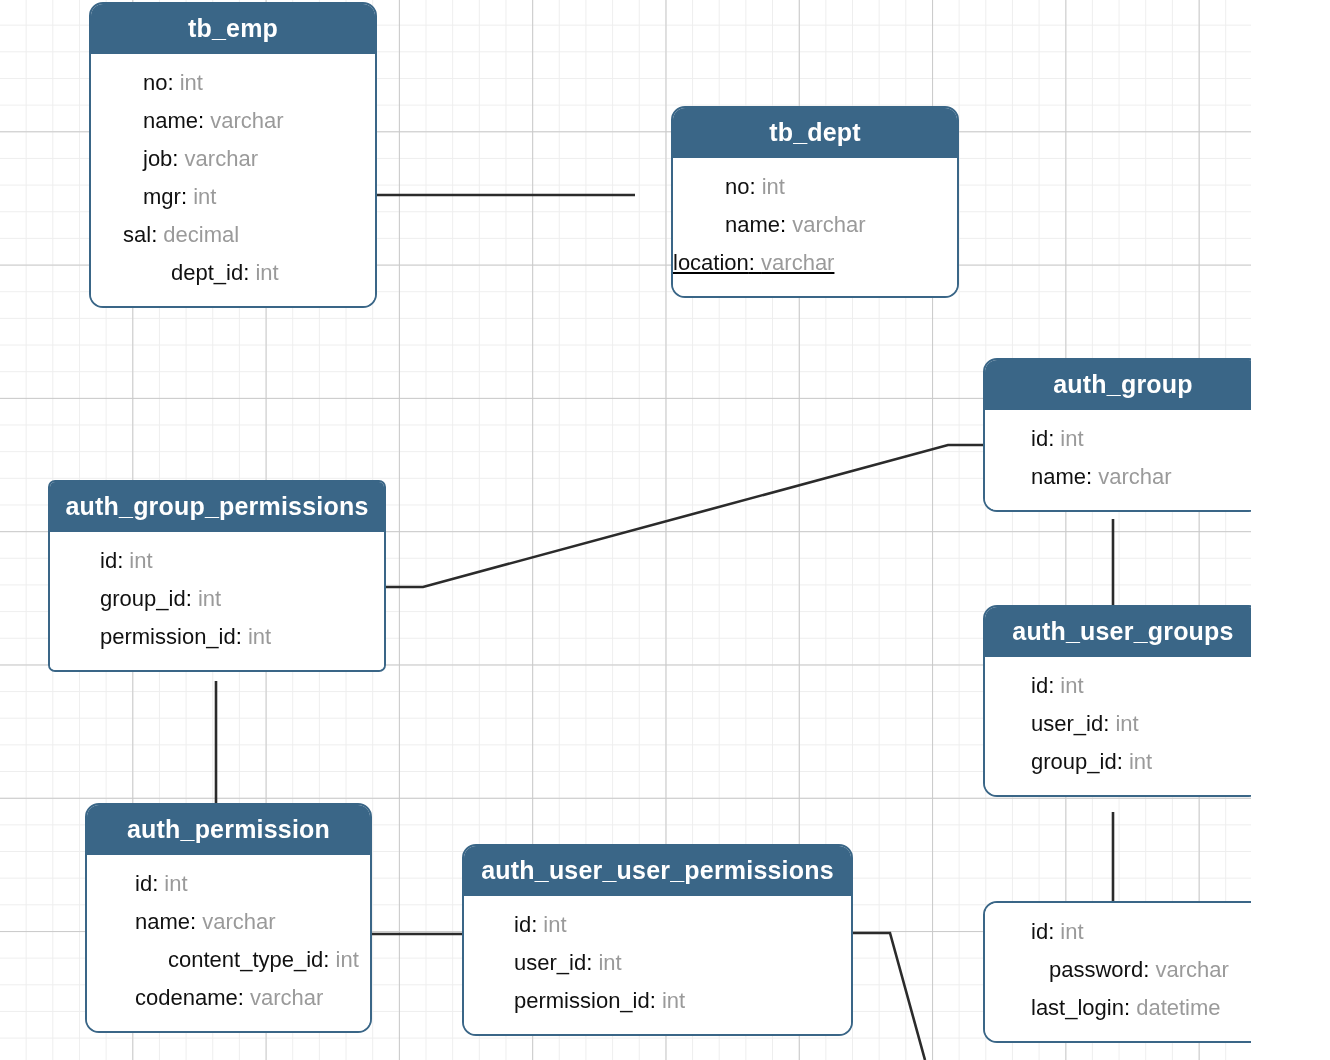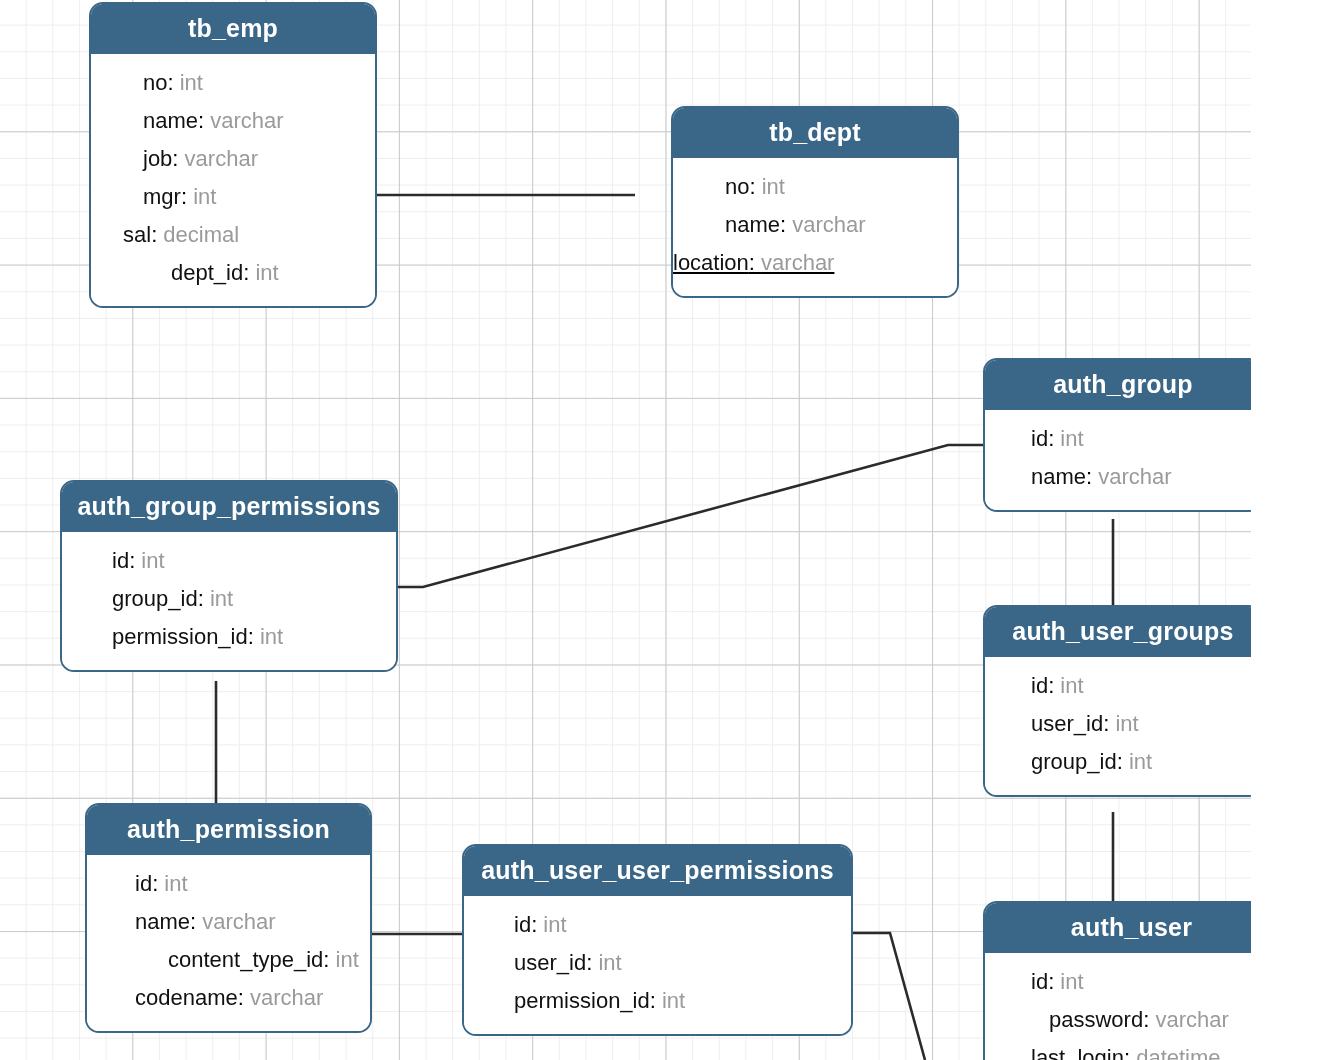--- a/index.html
+++ b/index.html
@@ -107,21 +107,21 @@
           <div class="field" style=" text-decoration: underline;"><span class="fname">location</span><span>: </span><span class="ftype">varchar</span></div>
         </div>
       </div>
       <div class="entity" style="left: 983px; top: 350px; width: 280px; margin-top: 8px;">
         <div class="entity-header">auth_group</div>
         <div class="entity-body">
           <div class="field" style="padding-left: 46px;"><span class="fname">id</span><span>: </span><span class="ftype">int</span></div>
           <div class="field" style="padding-left: 46px;"><span class="fname">name</span><span>: </span><span class="ftype">varchar</span></div>
         </div>
       </div>
-      <div class="entity" style="left: 60px; top: 480px; width: 338px;">
+      <div class="entity" style="left: 48px; top: 480px; width: 338px; border-radius: 7px;">
         <div class="entity-header">auth_group_permissions</div>
         <div class="entity-body">
           <div class="field" style="padding-left: 50px;"><span class="fname">id</span><span>: </span><span class="ftype">int</span></div>
           <div class="field" style="padding-left: 50px;"><span class="fname">group_id</span><span>: </span><span class="ftype">int</span></div>
           <div class="field" style="padding-left: 50px;"><span class="fname">permission_id</span><span>: </span><span class="ftype">int</span></div>
         </div>
       </div>
       <div class="entity" style="left: 983px; top: 605px; width: 280px;">
         <div class="entity-header">auth_user_groups</div>
         <div class="entity-body">
@@ -141,21 +141,20 @@
       </div>
       <div class="entity" style="left: 462px; top: 844px; width: 391px;">
         <div class="entity-header">auth_user_user_permissions</div>
         <div class="entity-body">
           <div class="field" style="padding-left: 50px;"><span class="fname">id</span><span>: </span><span class="ftype">int</span></div>
           <div class="field" style="padding-left: 50px;"><span class="fname">user_id</span><span>: </span><span class="ftype">int</span></div>
           <div class="field" style="padding-left: 50px;"><span class="fname">permission_id</span><span>: </span><span class="ftype">int</span></div>
         </div>
       </div>
       <div class="entity" style="left: 983px; top: 901px; width: 297px;">
-        <div class="entity-header">auth_user</div>
         <div class="entity-body">
           <div class="field" style="padding-left: 46px;"><span class="fname">id</span><span>: </span><span class="ftype">int</span></div>
           <div class="field" style="padding-left: 64px;"><span class="fname">password</span><span>: </span><span class="ftype">varchar</span></div>
           <div class="field" style="padding-left: 46px;"><span class="fname">last_login</span><span>: </span><span class="ftype">datetime</span></div>
         </div>
       </div>
     </div>
 
 </div>
 

